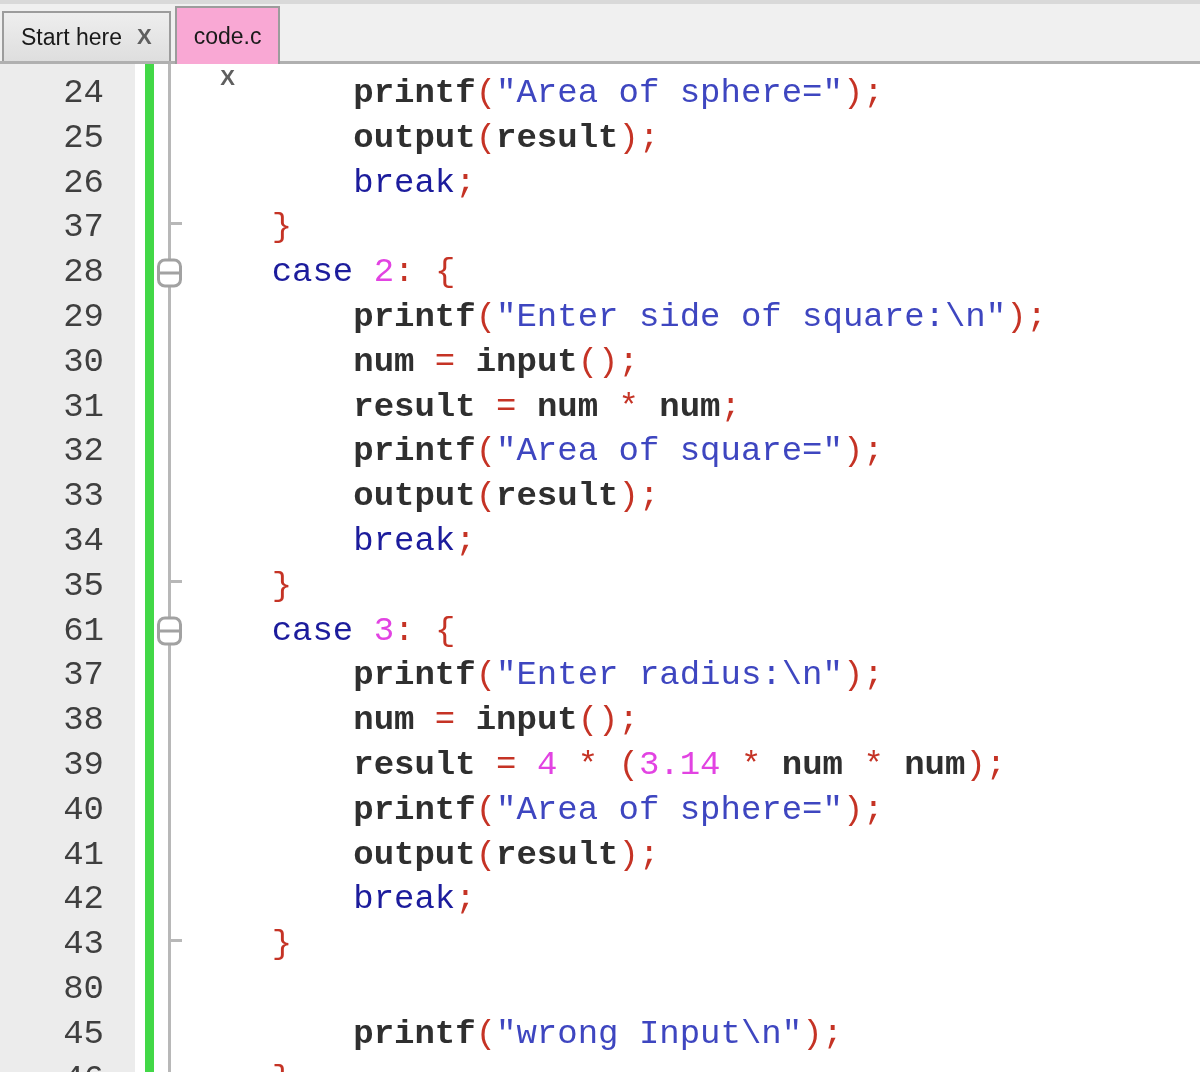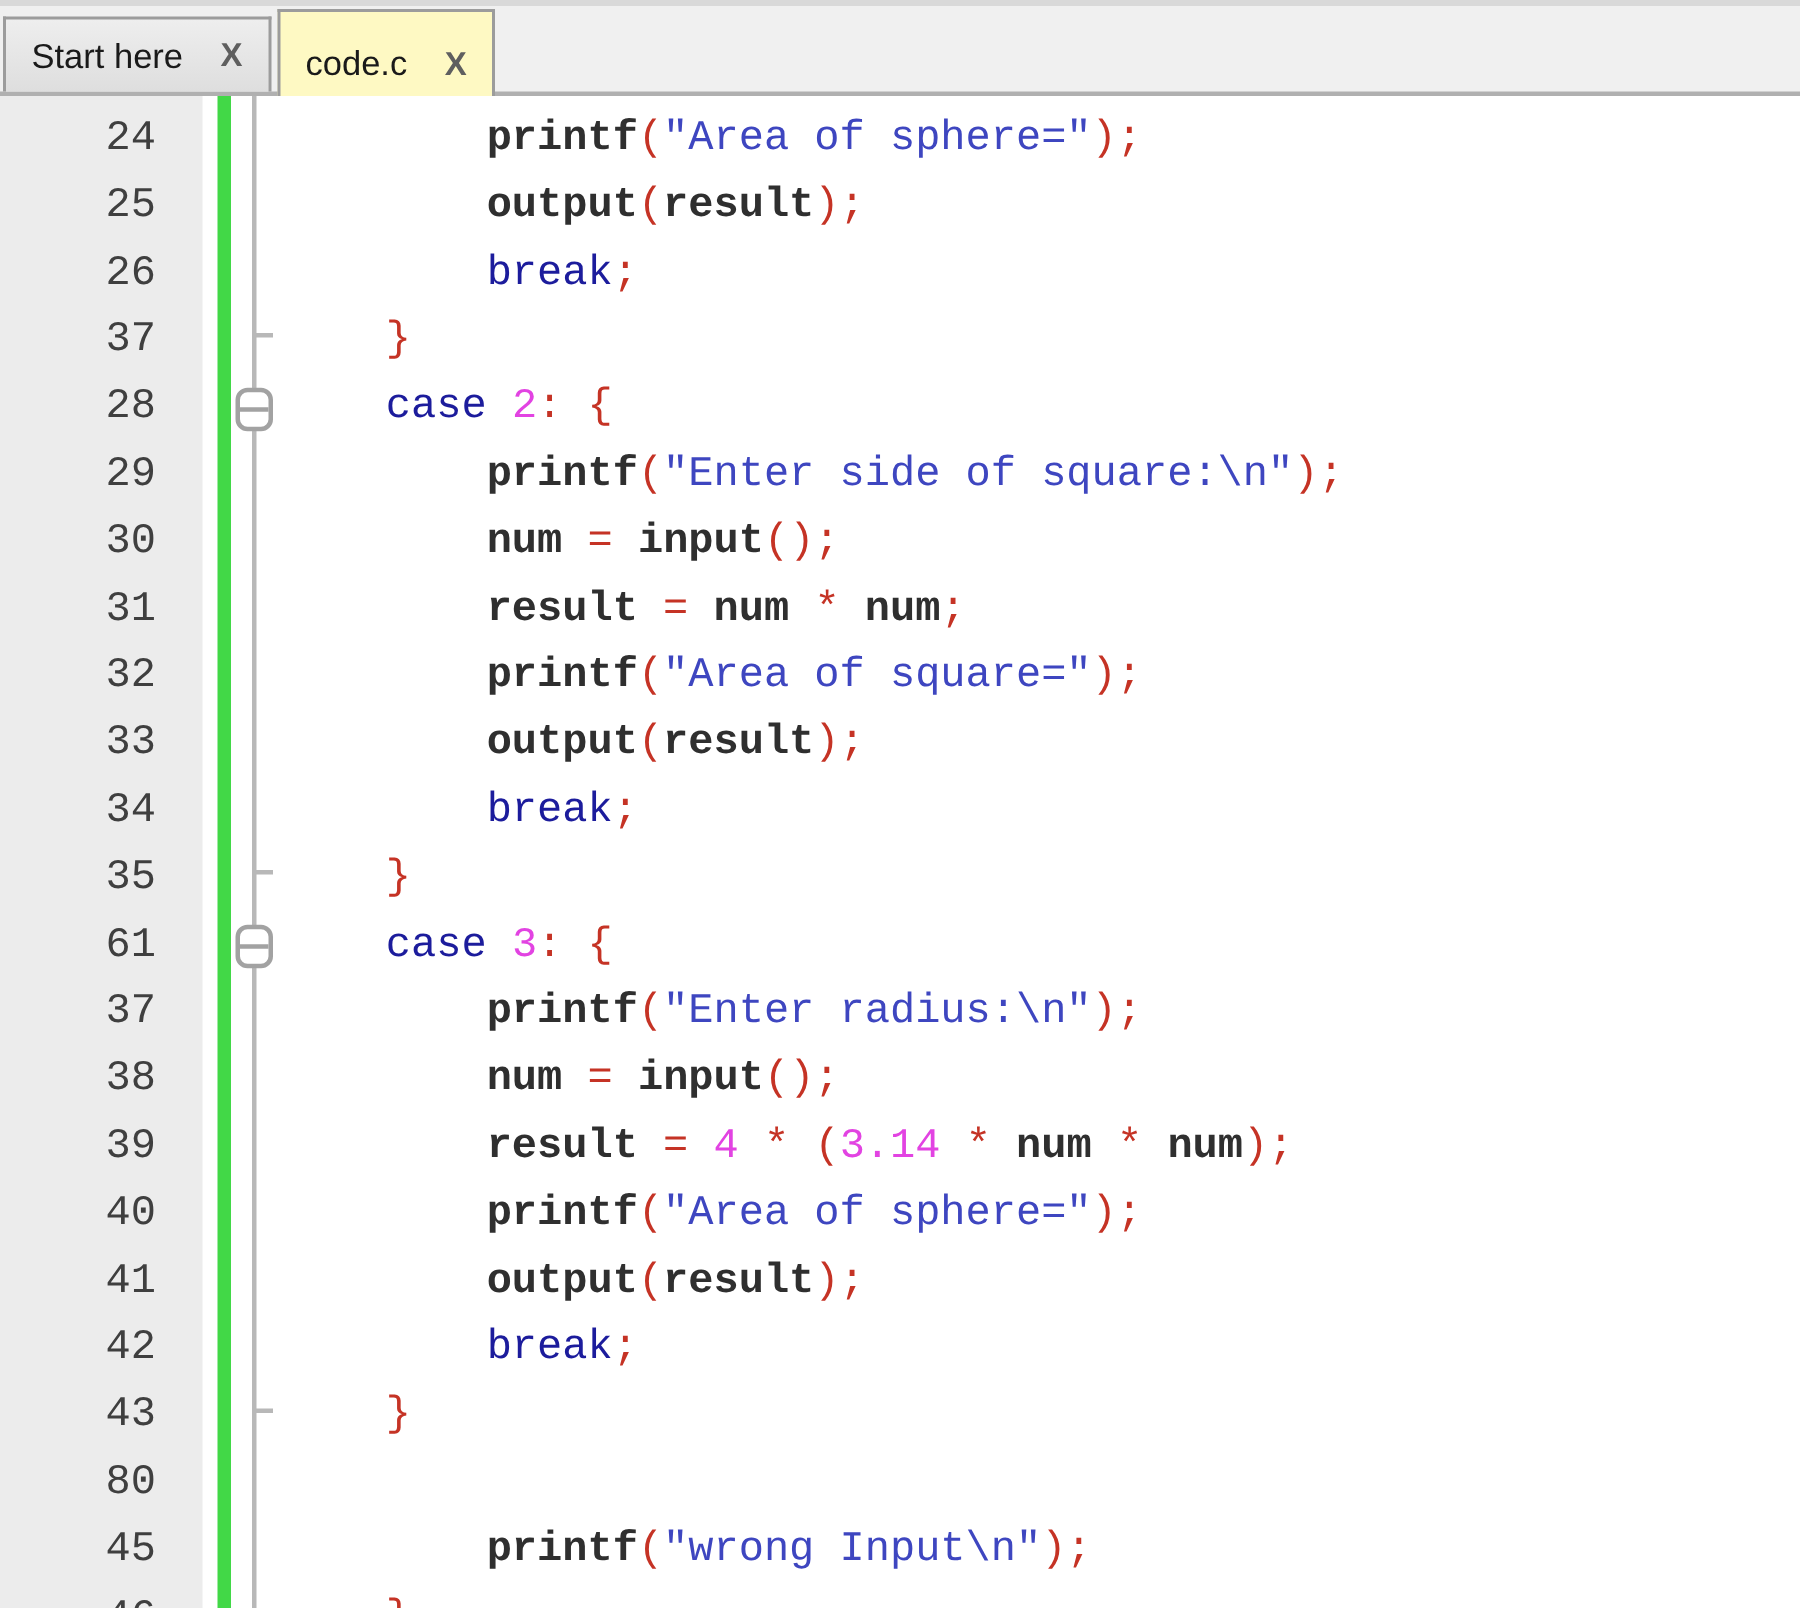--- a/index.html
+++ b/index.html
@@ -8,42 +8,42 @@
 
   
   .tabstrip {
     position:relative; width:100%; height:64px;
     background:#f0f0f0;
     border-top:4px solid #d9d9d9;
     border-bottom:3px solid #b0b0b0;
     display:flex; align-items:flex-end; padding-left:2px;
   }
   .tab {
-    display:flex; align-items:center; gap:25px;
+    display:flex; align-items:center; gap:15px;
     padding:15px 17px; height:50px;
     background:linear-gradient(#eeeeee,#dedede);
     border:2px solid #9c9c9c; border-bottom:none;
     font-size:23px; color:#1a1a1a;
     cursor:default; white-space:nowrap;justify-content:space-between;
   }
   .tab.active {
-    background:#fef9c3; height:58px;
+    background:#f9a8d4; height:58px;
     margin-bottom:-3px; padding-bottom:2px;
-    z-index:2; margin-left:4px;
+    z-index:2; margin-left:4px;flex-direction:column;
   }
   .tab .close {
     font-size:22px; font-weight:600; color:#5f5f5f;
     font-family:"Liberation Sans", sans-serif;
   }
 
   
   .editor {
     position:relative; width:100%; height:1008px; background:#fff;
     font-family:"Liberation Mono","DejaVu Sans Mono",monospace;
-    font-size:28px; overflow:hidden;
+    font-size:34px; overflow:hidden;
   }
   .gutter    { position:absolute; left:0;     top:0; bottom:0; width:135px; background:var(--gutterBg); }
   .changebar { position:absolute; left:145px; top:0; bottom:0; width:9px;   background:var(--changeBar); }
   .foldline  { position:absolute; left:168px; top:0; bottom:0; width:3px;   background:var(--foldLine); }
 
   .code-area { position:absolute; left:0; top:7px; right:0; }
   .row  { position:relative; height:44.8px; line-height:44.8px; }
   .lnum {
     position:absolute; left:0; top:0; width:104px; text-align:right;
     color:var(--lineNumber);

